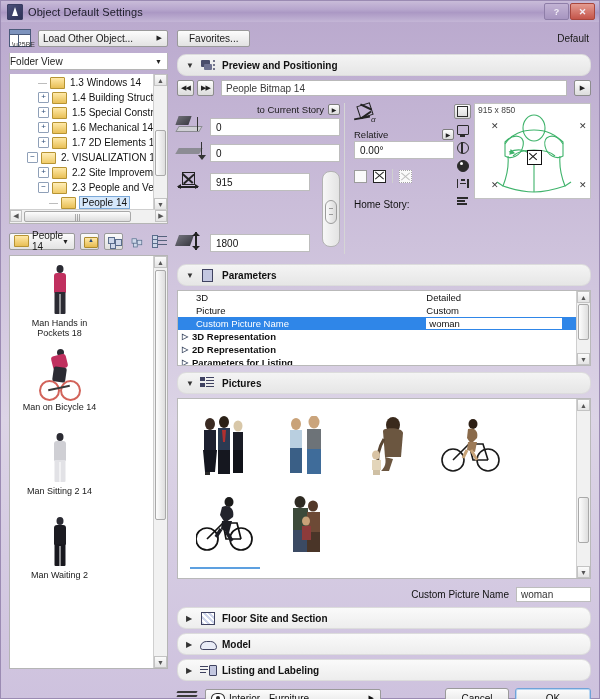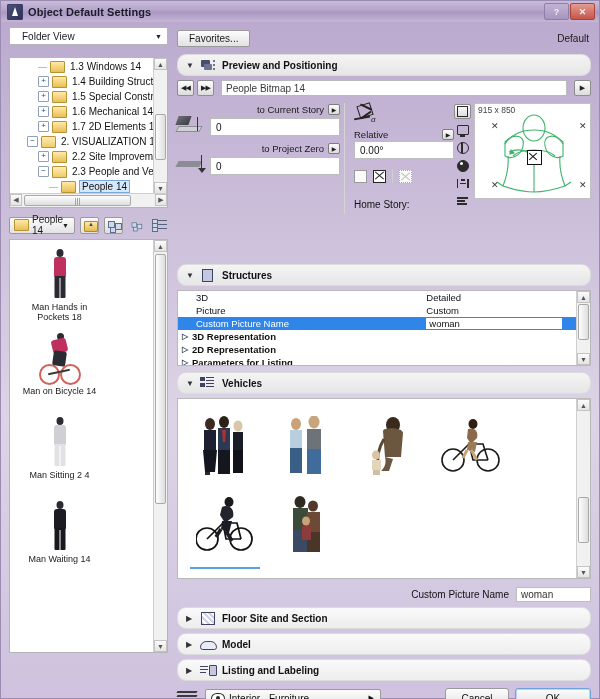--- a/index.html
+++ b/index.html
@@ -25,21 +25,21 @@
   .titlebar .logo{
     width:14px;height:14px;margin-right:5px;flex:none;
     background:linear-gradient(135deg,#4b4f7a,#2d3156);
     border:1px solid #3a3d63;border-radius:1px;position:relative;
   }
   .titlebar .logo:after{
     content:"";position:absolute;left:4px;top:2px;width:0;height:0;
     border-left:3px solid transparent;border-right:3px solid transparent;
     border-bottom:9px solid #fff;
   }
-  .titlebar .ttl{font-size:11px;color:#1c1c28;letter-spacing:.1px;font-weight:bold;}
+  .titlebar .ttl{font-size:11px;color:#1c1c28;letter-spacing:.1px;}
   .tbbtns{position:absolute;right:4px;top:2px;display:flex;gap:1px;}
   .tbbtn{
     width:23px;height:15px;border:1px solid #8e7ea8;border-radius:2px;
     display:flex;align-items:center;justify-content:center;
     font-size:9px;color:#f2eef7;font-weight:bold;
     background:linear-gradient(180deg,#c2b3d4,#a795c0);
   }
   .tbbtn.close{background:linear-gradient(180deg,#e59b91,#c4554a);border-color:#a8463c;}
   
   .content{display:flex;height:677px;}
@@ -58,22 +58,22 @@
   .combo{
     flex:1;height:17px;box-sizing:border-box;
     border:1px solid #9a9a9a;border-radius:2px;
     background:linear-gradient(180deg,#fcfcfc,#e3e3e3);
     display:flex;align-items:center;padding:0 4px;font-size:10px;color:#1a1a1a;
     position:relative;
   }
   .combo .caret{position:absolute;right:5px;font-size:7px;color:#222;}
   .folderview{
     height:17px;box-sizing:border-box;border:1px solid #b5b5b5;border-top:none;
-    background:#fff;display:flex;align-items:center;padding:0 12px;font-size:10px;color:#222;
-    position:relative;margin-bottom:13px;
+    background:#fff;display:flex;align-items:center;padding:0 0;font-size:10px;color:#222;
+    position:relative;margin-bottom:4px;
   }
   .folderview .caret{position:absolute;right:5px;font-size:7px;color:#222;}
   
   .treebox{
     height:150px;box-sizing:border-box;background:#fff;border:1px solid #b5b5b5;border-top:none;
     position:relative;overflow:hidden;
   }
   .tree{position:absolute;left:0;top:0;right:13px;bottom:13px;overflow:hidden;padding-top:1px;}
   .tnode{height:15px;display:flex;align-items:center;font-size:10px;color:#111;white-space:nowrap;}
   .tnode .exp{
@@ -387,20 +387,30 @@
     <div class="tbbtns">
       <div class="tbbtn">?</div>
       <div class="tbbtn close">✕</div>
     </div>
   </div>
 
   <div class="content">
 
     <div class="left">
 
+      <div class="lrow1">
+        <div class="ico-grid">
+          <span class="cap"></span>
+            <span class="mini-arr">\u25BE</span>
+        </div>
+        <div class="combo">
+          <span>Load Other Object...</span>
+          <span class="caret">▶</span>
+        </div>
+      </div>
 
       <div class="folderview">
         <span>Folder View</span>
         <span class="caret">▼</span>
       </div>
 
       <div class="treebox">
         <div class="tree" id="tree">
             <div class="tnode" style="padding-left: 28px;">
               <span class="dash">—</span>
@@ -521,31 +531,31 @@
               <span class="name">Man on Bicycle 14</span>
             </div>
             <div class="objcell">
               <span class="thumb">
                 <span class="fig">
                   <b class="hd" style="background:#2b2b33"></b>
                   <b class="bd" style="background:#cfcfd4"></b>
                   <b class="lg" style="background:#e2e2e6"></b>
                 </span>
               </span>
-              <span class="name">Man Sitting 2 4</span>
+              <span class="name">Man Sitting 2 14</span>
             </div>
             <div class="objcell">
               <span class="thumb">
                 <span class="fig">
                   <b class="hd" style="background:#2b2b33"></b>
                   <b class="bd" style="background:#1c1c22"></b>
                   <b class="lg" style="background:#18181e"></b>
                 </span>
               </span>
-              <span class="name">Man Waiting 14</span>
+              <span class="name">Man Waiting 2</span>
             </div>
           </div>
         <div class="vscroll" style="bottom:0;">
           <div class="ar">▲</div>
           <div class="thumb" style="top:14px;height:248px;"></div>
           <div class="ar bot">▼</div>
         </div>
       </div>
     </div>
 
@@ -588,34 +598,57 @@
                 <span class="gico story">
                   <i class="box"></i>
                     <i class="pl"></i>
                     <i class="ar"></i>
                 </span>
                 <div class="finput" style="flex:1">0</div>
               </div>
             </div>
 
             <div class="fieldrow">
-              <div class="flabel">
-                <span>to Project Zero</span>
-                <span class="pop">▶</span>
-              </div>
               <div class="irow">
                 <span class="gico zero">
                   <i class="pl"></i>
                     <i class="ar"></i>
                     <i class="ah"></i>
                 </span>
                 <div class="finput" style="flex:1">0</div>
               </div>
             </div>
 
+            <div class="irow" style="margin-top:7px;align-items:flex-start;">
+              <div style="flex:1">
+                <div class="irow">
+                  <span class="gico wid">
+                    <i class="b"></i>
+                      <i class="x1"></i>
+                      <i class="x2"></i>
+                      <i class="ln"></i>
+                      <i class="la"></i>
+                      <i class="ra"></i>
+                  </span>
+                  <div class="finput" style="flex:1">915</div>
+                </div>
+                <div class="irow" style="margin-top:39px">
+                  <span class="gico hei">
+                    <i class="box"></i>
+                      <i class="ar"></i>
+                      <i class="t"></i>
+                      <i class="b2"></i>
+                  </span>
+                  <div class="finput" style="flex:1">1800</div>
+                </div>
+              </div>
+              <div class="sliderv">
+                <div class="knob"></div>
+              </div>
+            </div>
           </div>
 
           <div class="colB">
             <span class="gico rot" style="display:block;margin-bottom:3px;">
               <i class="sq"></i>
                 <i class="x1"></i>
                 <i class="x2"></i>
                 <i class="ln"></i>
                 <i class="al">α</i>
             </span>
@@ -692,21 +725,21 @@
         </div>
 
       </div>
 
       <div class="sechead" style="margin-top:4px;">
         <span class="tw">▼</span>
         <span class="si par">
             <i class="box"></i>
             <i class="bar"></i>
           </span>
-        <span class="t">Structures</span>
+        <span class="t">Parameters</span>
       </div>
 
       <div class="partable">
         <div class="ptrows" id="ptrows">
             <div class="ptrow">
               <span class="pname">3D</span>
               <span class="pval">Detailed</span>
             </div>
             <div class="ptrow">
               <span class="pname">Picture</span>
@@ -739,21 +772,21 @@
       <div class="sechead">
         <span class="tw">▼</span>
         <span class="si pic">
           <i class="r1"></i>
             <i class="r2"></i>
             <i class="r3"></i>
             <i class="r4"></i>
             <i class="r5"></i>
             <i class="r6"></i>
         </span>
-        <span class="t">Vehicles</span>
+        <span class="t">Pictures</span>
       </div>
 
       <div class="picbox">
         <div class="picgrid" id="picgrid">
             <div class="piccell">
               <svg width="58" height="60" viewBox="0 0 58 60">
                 <g>
                   <ellipse cx="14" cy="8" rx="5" ry="6" fill="#3a2a22"></ellipse>
                   <path d="M8 14 h12 v20 h-12z" fill="#1d2030"></path>
                   <path d="M7 34 l14 0 l-2 22 h-10z" fill="#14161f"></path>

